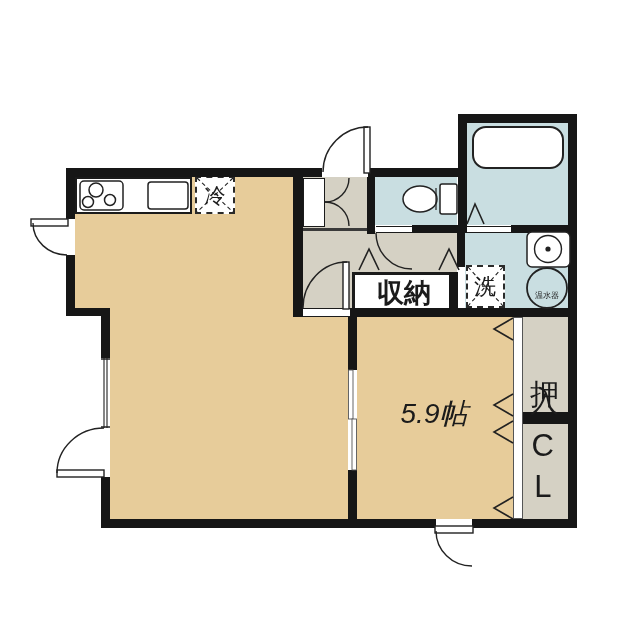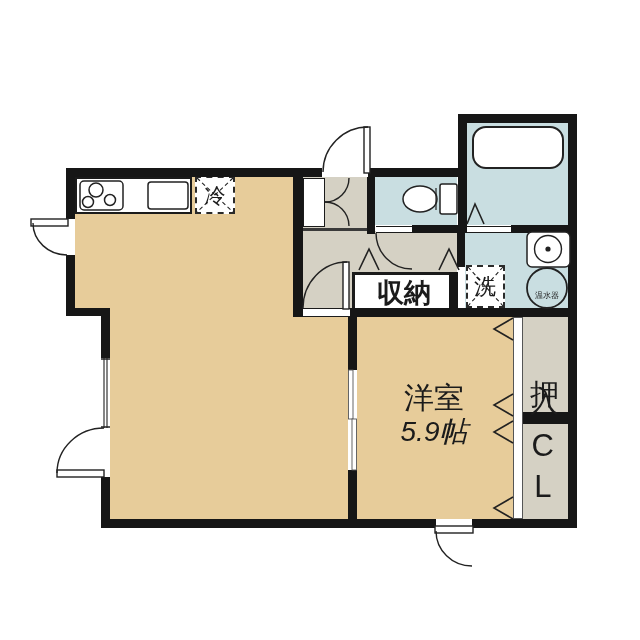--- a/index.html
+++ b/index.html
@@ -155,21 +155,20 @@
 
     <g>
       <rect x="348.5" y="370" width="4.5" height="49" fill="#fff" stroke="#555" stroke-width="0.9"></rect>
       <rect x="352" y="419" width="4.5" height="51" fill="#fff" stroke="#555" stroke-width="0.9"></rect>
     </g>
   </svg>
 
   <div class="lbl" style="left:227px;top:418px;font-size:30px;">
   </div>
   <div class="lbl" style="left:434px;top:414px;font-size:30px;">
-    <div>洋室</div>
     <div style="font-size:28px;font-style:italic;">5.9帖</div>
   </div>
   <div class="lbl" style="left:404px;top:294px;font-size:27px;font-weight:bold;">収納</div>
   <div class="lbl vtext" style="left:545px;top:362px;font-size:29px;letter-spacing:5px;">押入</div>
   <div class="lbl vtext" style="left:542px;top:469px;font-size:31px;letter-spacing:6px;">CL</div>
   <div class="lbl" style="left:215px;top:196px;font-size:21px;">冷</div>
   <div class="lbl" style="left:485px;top:287px;font-size:22px;">洗</div>
   <div class="lbl" style="left:547px;top:296px;font-size:8px;">温水器</div>
 
 </div>

